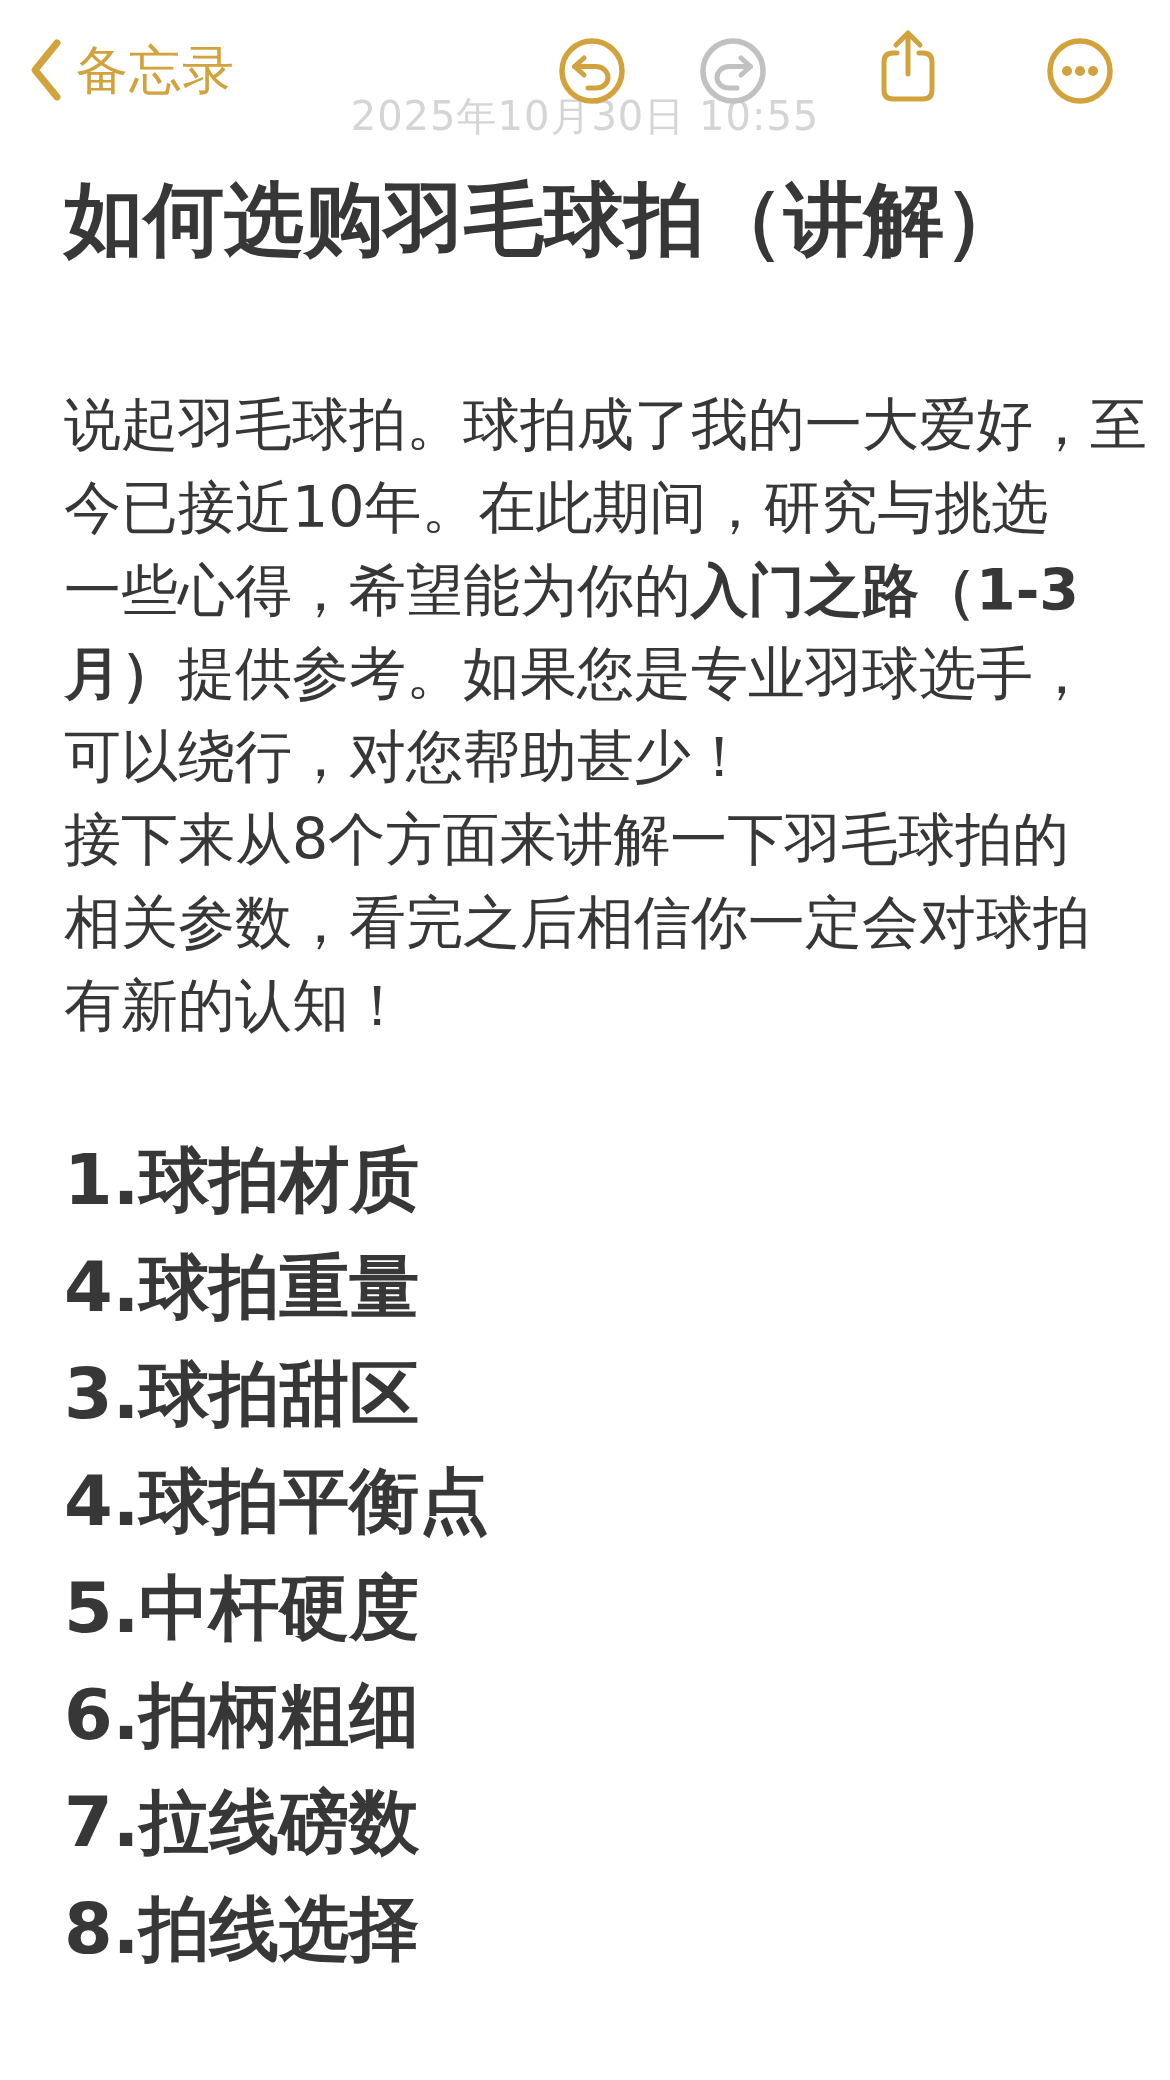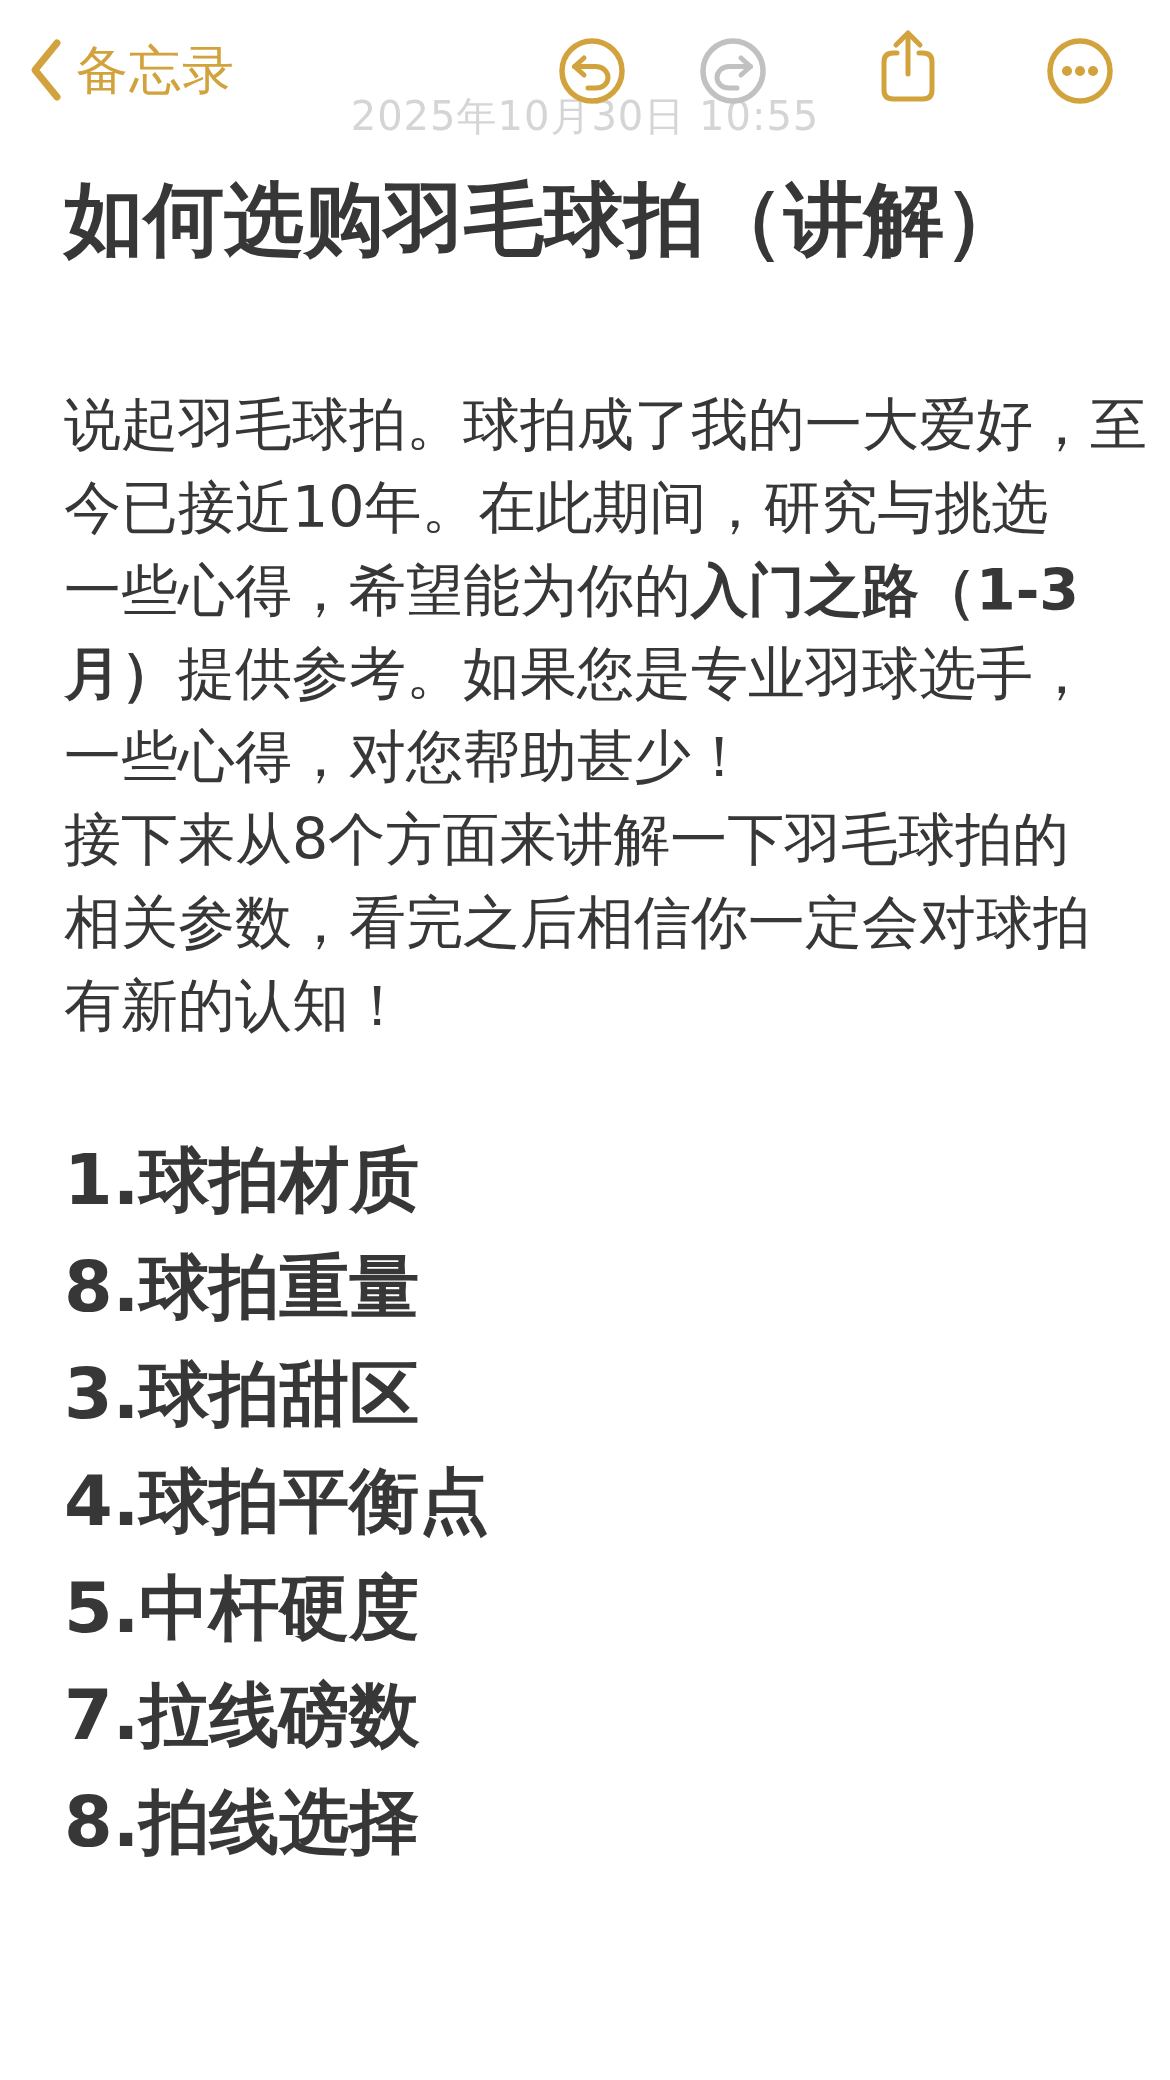--- a/index.html
+++ b/index.html
@@ -136,27 +136,28 @@
   </div>
 </div>
 
 <div class="note-editor">
   <h1 class="note-title">如何选购羽毛球拍（讲解）</h1>
   <div class="note-body">
       <div class="body-line"><span>说起羽毛球拍。球拍成了我的一大爱好，至</span></div>
       <div class="body-line"><span>今已接近10年。在此期间，研究与挑选</span></div>
       <div class="body-line"><span>一些心得，希望能为你的</span><span class="bold">入门之路（1-3</span></div>
       <div class="body-line"><span class="bold">月）</span><span>提供参考。如果您是专业羽球选手，</span></div>
-      <div class="body-line"><span>一些心得，对您帮助甚少！</span></div>
+      <div class="body-line"><span>可以绕行，对您帮助甚少！</span></div>
       <div class="body-line"><span>接下来从8个方面来讲解一下羽毛球拍的</span></div>
       <div class="body-line"><span>相关参数，看完之后相信你一定会对球拍</span></div>
       <div class="body-line"><span>有新的认知！</span></div>
     </div>
   <div class="note-list">
       <div class="list-line">1.球拍材质</div>
-      <div class="list-line">8.球拍重量</div>
+      <div class="list-line">4.球拍重量</div>
       <div class="list-line">3.球拍甜区</div>
       <div class="list-line">4.球拍平衡点</div>
       <div class="list-line">5.中杆硬度</div>
+      <div class="list-line">6.拍柄粗细</div>
       <div class="list-line">7.拉线磅数</div>
       <div class="list-line">8.拍线选择</div>
     </div>
 </div>
 
 </body></html>

